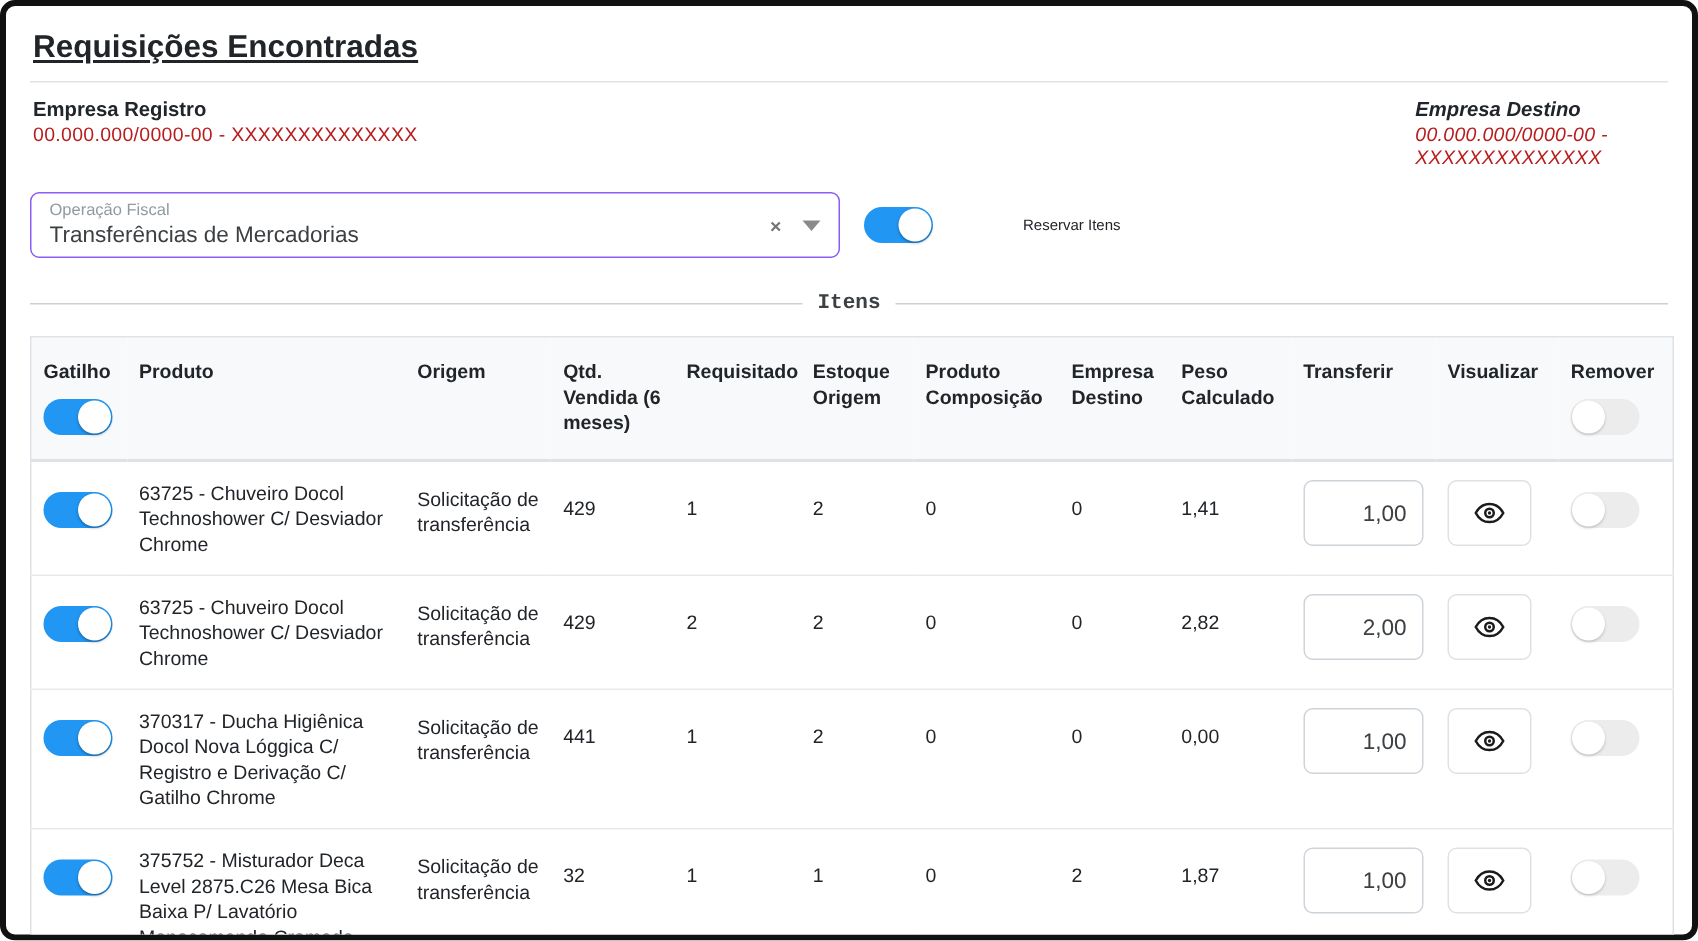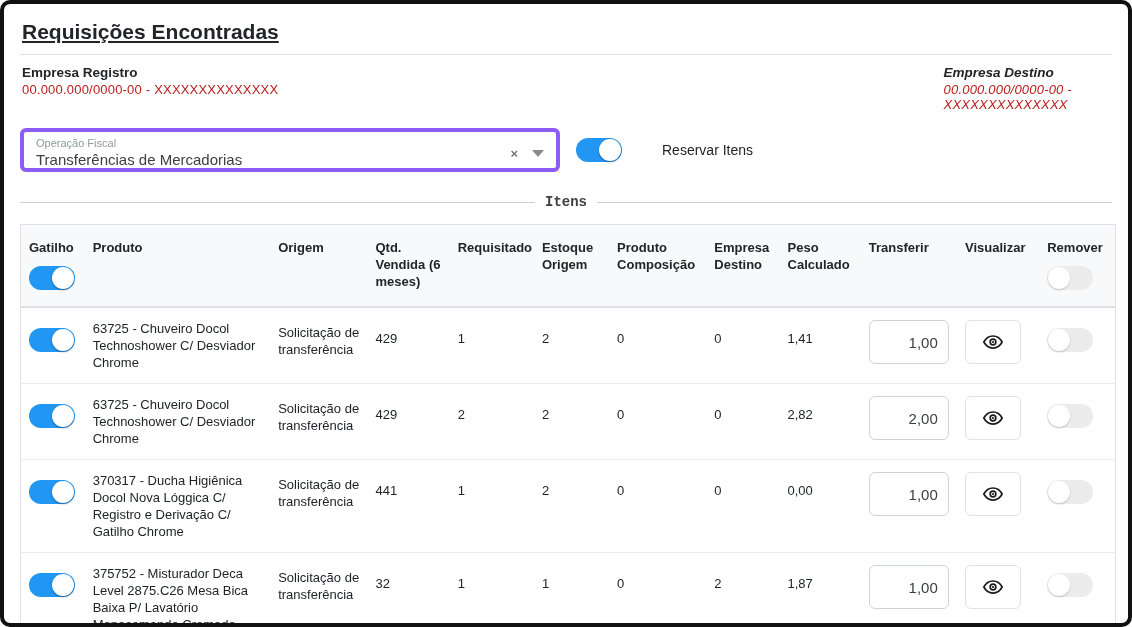--- a/index.html
+++ b/index.html
@@ -14,21 +14,21 @@
 
   .company-row { display:flex; }
   .company-block { width:50%; padding-left:2px; }
   .company-block.dest { padding-left:564px; width:auto;font-style:italic; }
   .company-label { font-size:13.5px; font-weight:bold; color:#212529; }
   .company-value { font-size:13px; color:#b91c1c; margin-top:2px; letter-spacing:.2px; }
 
   .controls-row { display:flex; align-items:center; margin-top:16px; }
   .select-box {
     position:relative; width:540px; height:44px;
-    border:4px solid #8b5cf6; border-radius:6px; background:#fff;
+    border:1px solid #8b5cf6; border-radius:6px; background:#fff;
     padding:5px 60px 4px 12px; cursor:pointer;
   }
   .select-label { font-size:11px; color:#8f9ba0; line-height:12px; }
   .select-value { font-size:15px; color:#3c4043; line-height:20px; margin-top:1px;
     white-space:nowrap; overflow:hidden; }
   .select-clear { position:absolute; right:38px; top:14px; font-size:13px; font-weight:bold;
     color:#757575; cursor:pointer; line-height:16px; }
   .select-caret { position:absolute; right:12px; top:18px; width:0; height:0;
     border-left:6px solid transparent; border-right:6px solid transparent;
     border-top:7px solid #8a8a8a; cursor:pointer; }
@@ -36,21 +36,21 @@
   .toggle { width:46px; height:24px; border-radius:12px; position:relative; cursor:pointer;
     flex:0 0 auto; display:inline-block; }
   .toggle .knob { width:22px; height:22px; border-radius:50%; background:#fff;
     position:absolute; top:1px; box-shadow:0 1px 2px rgba(0,0,0,0.35); }
   .toggle.on { background:#2196f3; }
   .toggle.on .knob { right:1px; }
   .toggle.off { background:#ececec; }
   .toggle.off .knob { left:1px; box-shadow:0 1px 2px rgba(0,0,0,0.2); }
 
   .reserve-wrap { display:flex; align-items:center; margin-left:16px; }
-  .reserve-label { font-size:14px; color:#212529; margin-left:40px; }
+  .reserve-label { font-size:10px; color:#212529; margin-left:60px; }
 
   .items-divider { display:flex; align-items:center; margin:22px 0 14px 0; }
   .items-divider .line { flex:1; border-top:1px solid #cfcfcf; }
   .items-divider .txt { padding:0 10px; font-size:14px; font-weight:bold; color:#3c4043;font-family:Liberation Mono, monospace; }
 
   table.items { width:1096px; border-collapse:collapse; table-layout:fixed;
     border:1px solid #dee2e6; }
   table.items th, table.items td { text-align:left; vertical-align:top; }
   thead th { background:#f8f9fa; font-size:13px; font-weight:bold; color:#212529;
     padding:14px 8px 12px 8px; border-bottom:2px solid #dee2e6; line-height:17px; }

